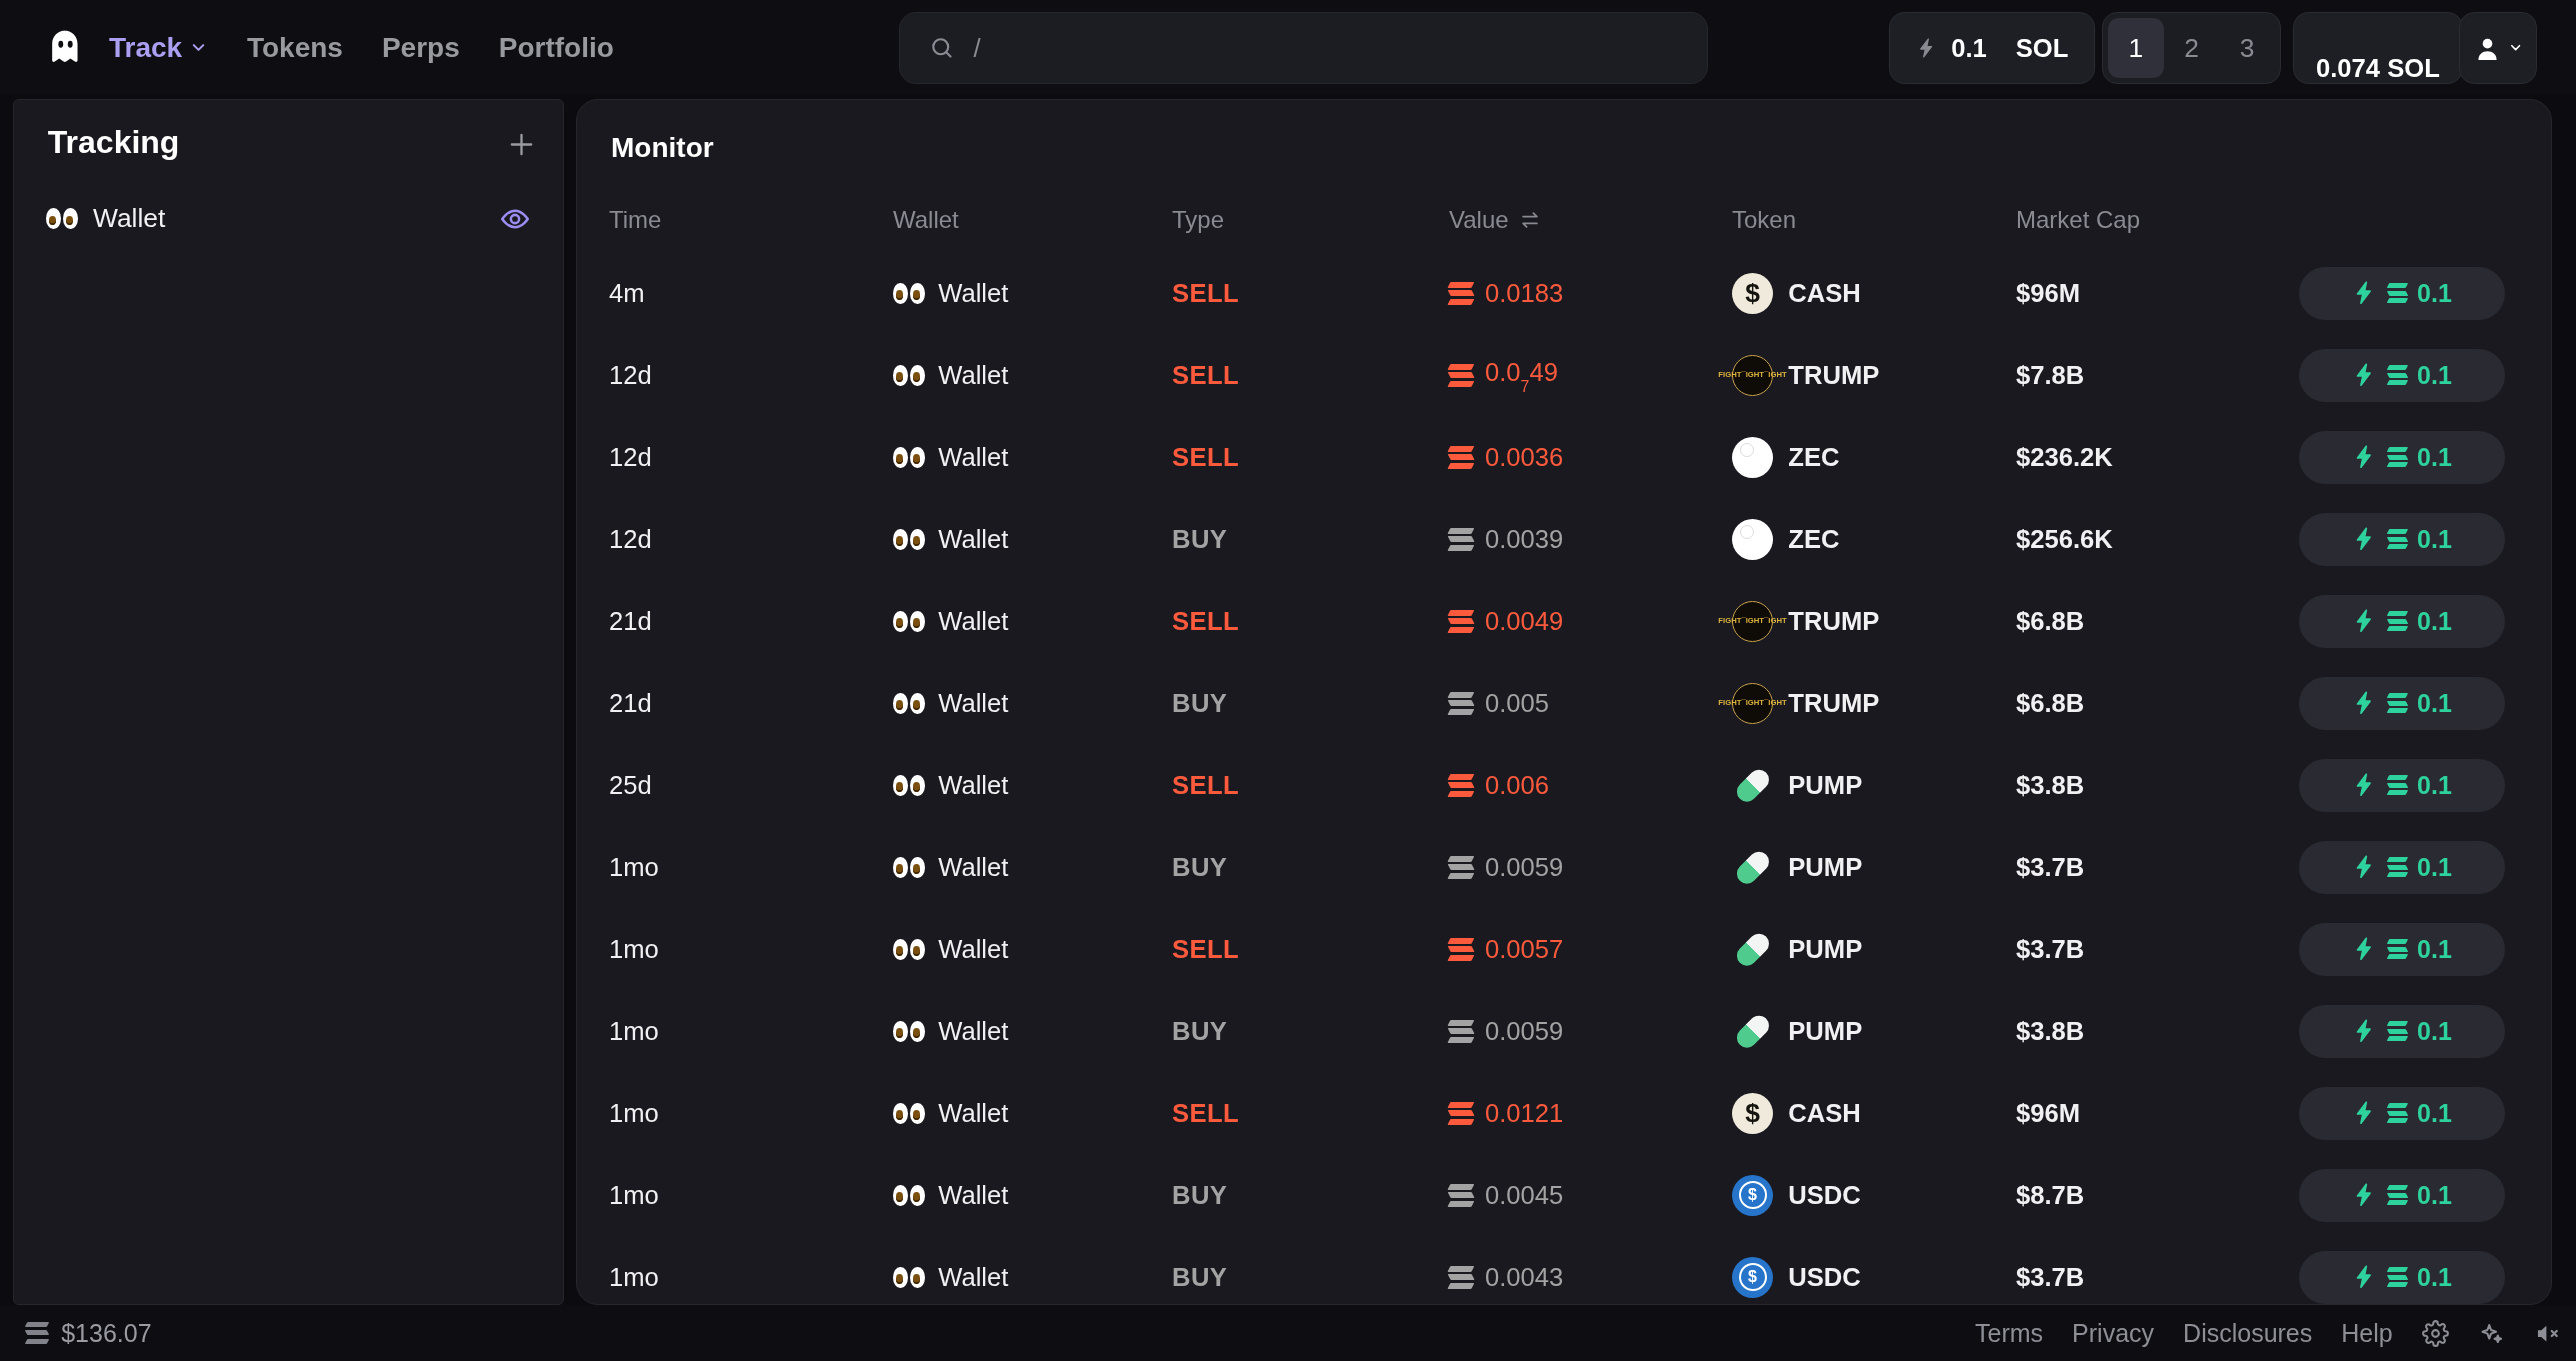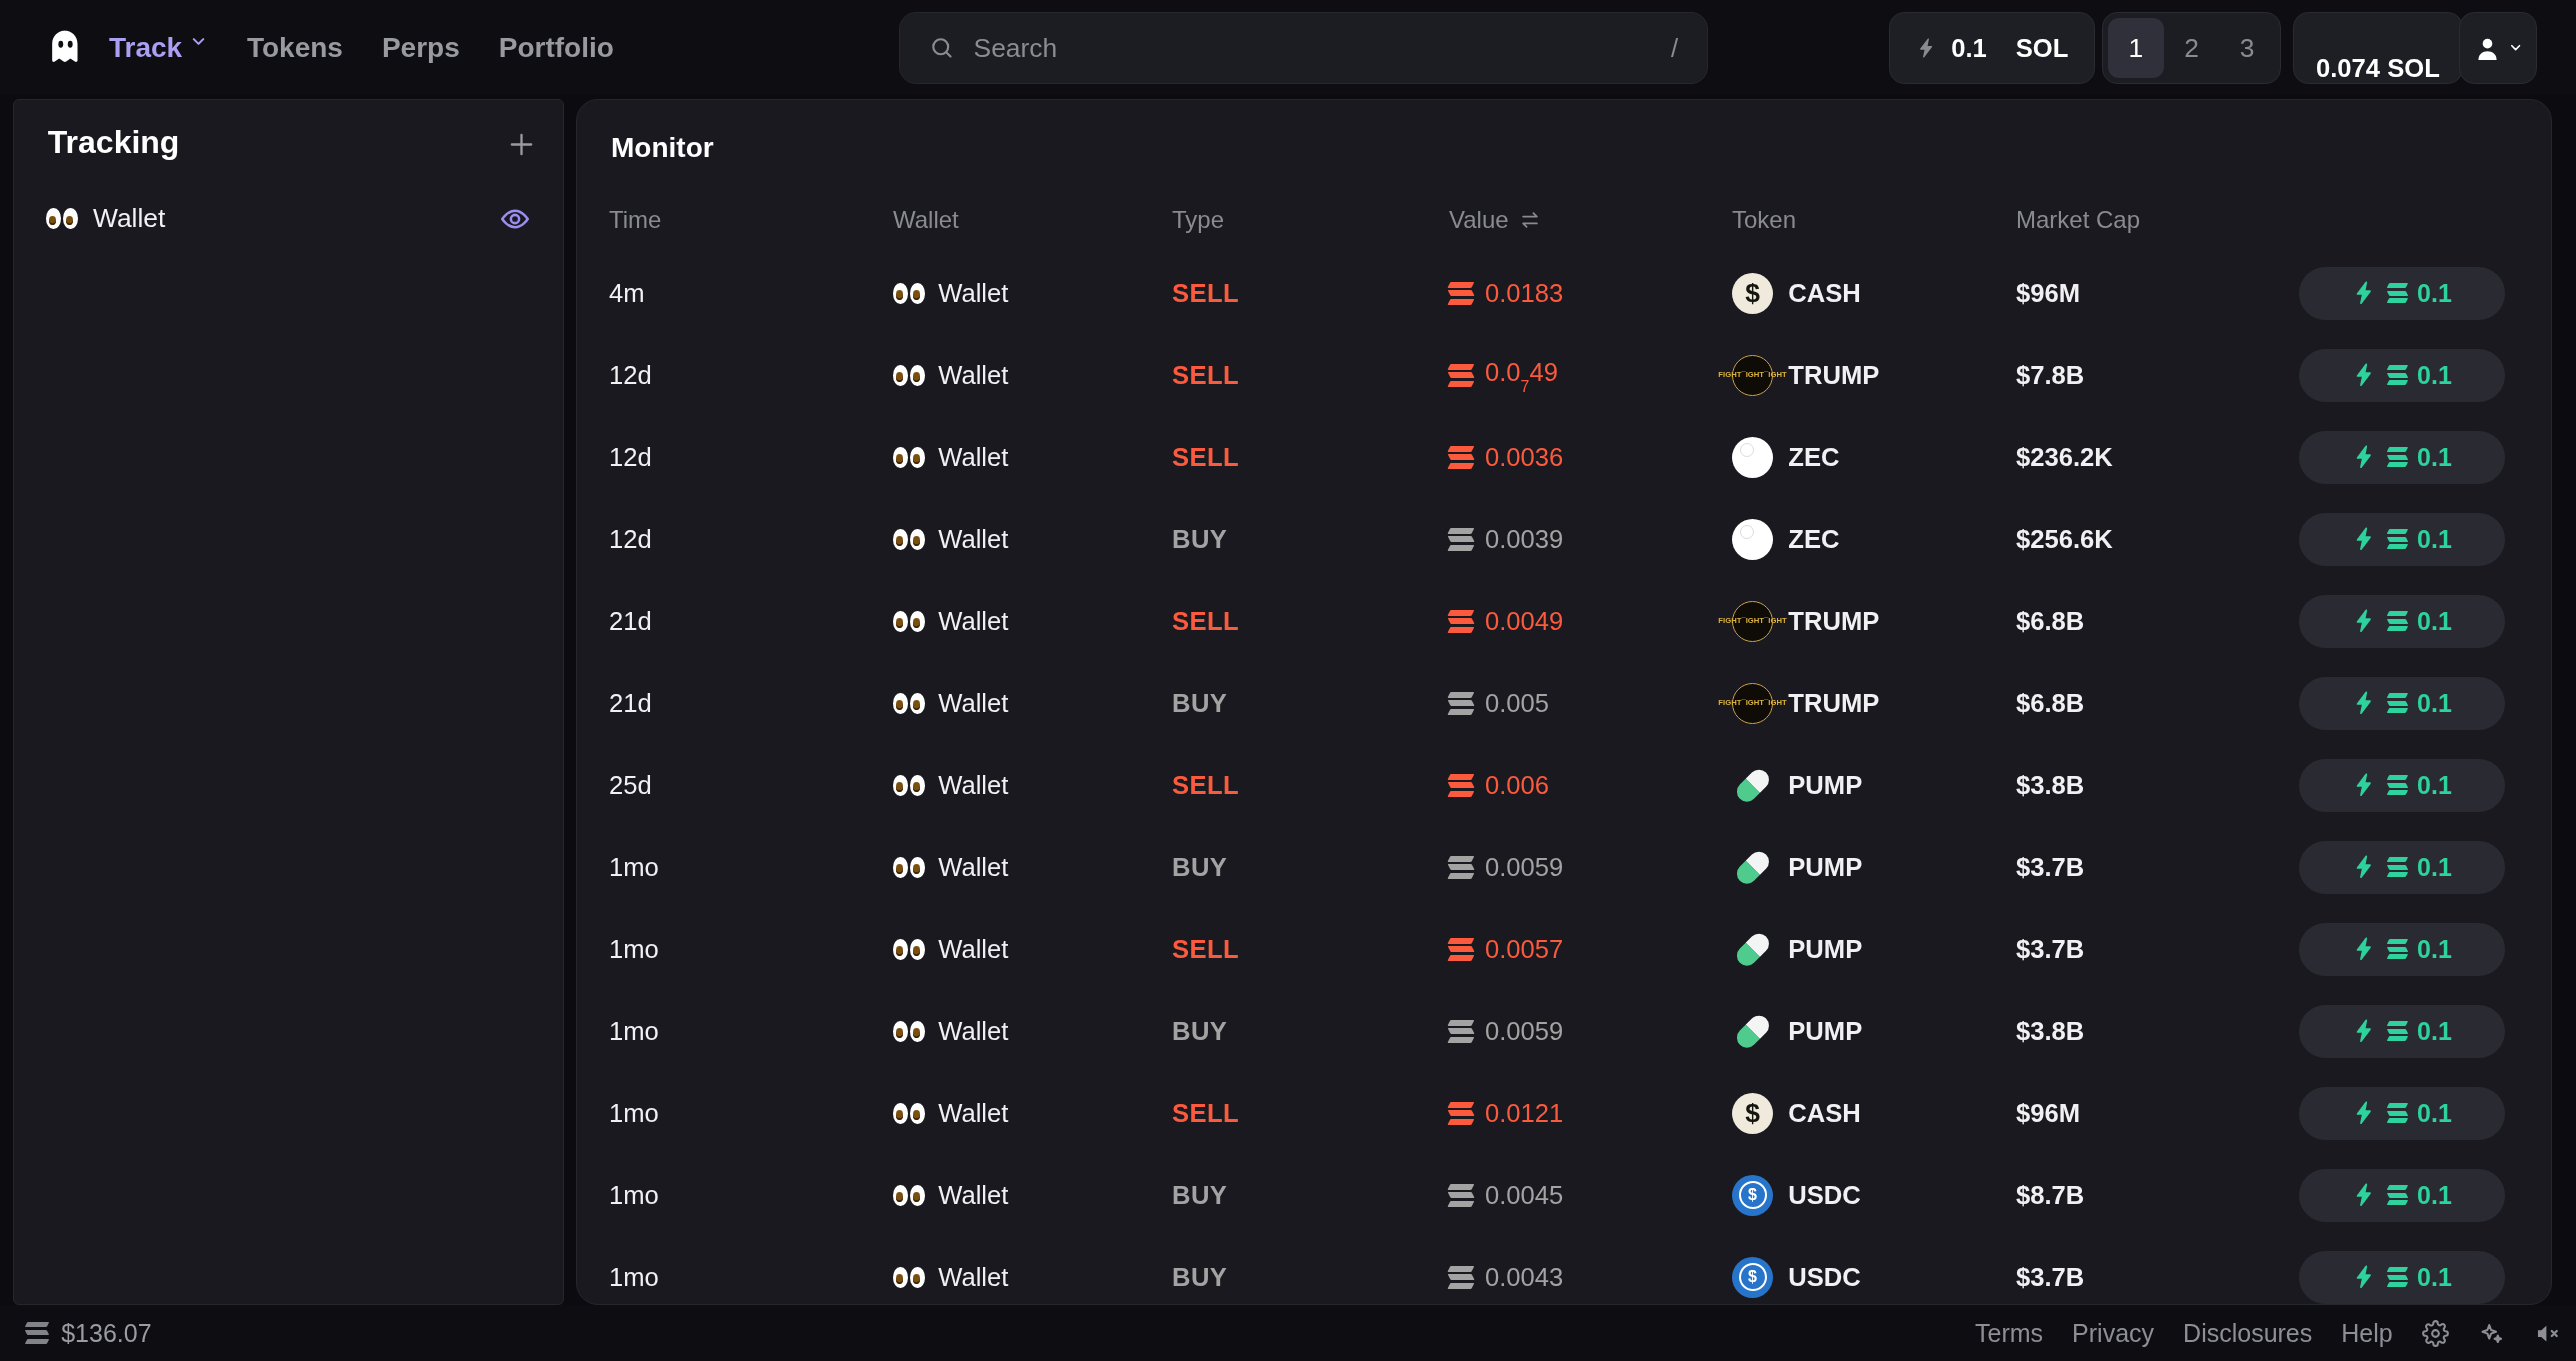--- a/index.html
+++ b/index.html
@@ -4,21 +4,21 @@
 <style>
   * { margin:0; padding:0; box-sizing:border-box; }
   html,body { background:#000; }
   body { font-family:"Liberation Sans","DejaVu Sans",sans-serif; color:#f1f1f3; }
   .app { position:relative; width:2576px; height:1361px; background:#0c0c10; overflow:hidden; }
 
   
   .topbar { position:absolute; left:0; top:0; width:2576px; height:95px; background:#0e0e12; }
   .logo { position:absolute; left:46px; top:27px; }
   .nav { position:absolute; left:109px; top:0; height:95px; display:flex; align-items:center; gap:39px; }
-  .nav-item { font-size:28px; font-weight:bold; color:#989aa0; cursor:pointer; display:flex; align-items:flex-start; gap:6.8px; }
+  .nav-item { font-size:28px; font-weight:bold; color:#989aa0; cursor:pointer; display:flex; align-items:center; gap:6.8px; }
   .nav-item.active { color:#ab9ff2; }
 
   .search { position:absolute; left:899px; top:12px; width:809px; height:72px; background:#1c1c23;
             border:0.9px solid #26262e; border-radius:17px; display:flex; align-items:center; padding:0 29px; gap:19px; }
   .search input { flex:1; background:transparent; border:0; outline:none; color:#e9e9ee; font-size:26.4px; font-family:inherit; }
   .search input::placeholder { color:#8b8b94; }
   .slash-hint { color:#8b8b94; font-size:25.6px; }
 
   .pill { position:absolute; top:12px; height:72px; background:#1e1e25; border:0.9px solid #2b2b33;
           border-radius:15.3px; display:flex; align-items:center; }
@@ -132,21 +132,20 @@
       <span class="nav-item">Tokens</span>
       <span class="nav-item">Perps</span>
       <span class="nav-item">Portfolio</span>
     </nav>
 
     <div class="search">
       <svg width="25.6" height="25.6" viewBox="0 0 24 24" fill="none" stroke="#8b8b94" stroke-width="2" stroke-linecap="round">
           <circle cx="11" cy="11" r="7"></circle>
           <path d="m20.2 20.2-3.6-3.6"></path>
         </svg>
-      <input type="text" placeholder="Search" style="">
       <span class="slash-hint">/</span>
     </div>
 
     <div class="pill fee-pill">
       <svg width="22" height="22" viewBox="0 0 24 24">
           <path d="M13.4 2.2 5.2 13.1h5l-1.8 8.6 8.5-11.2h-5.1l1.6-8.3z" fill="#8a8a92" stroke="#8a8a92" stroke-width="1.4" stroke-linejoin="round"></path>
         </svg>
       <span class="amt">0.1</span>
       <span class="unit">SOL</span>
     </div>

